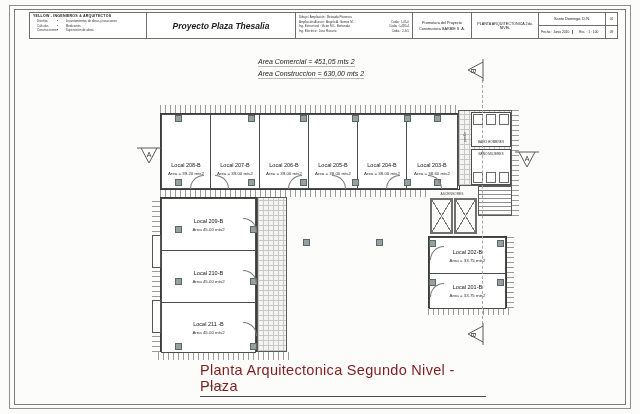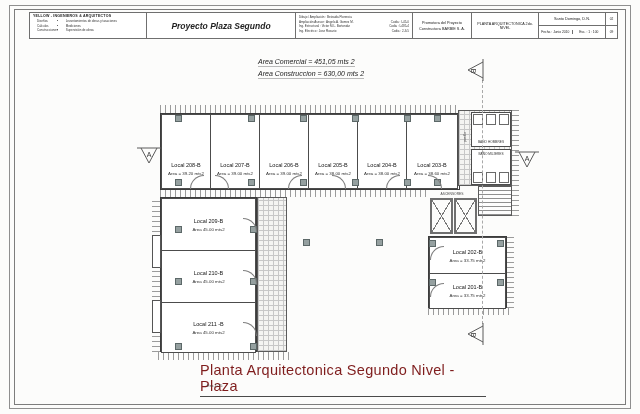--- a/index.html
+++ b/index.html
@@ -92,21 +92,21 @@
           <li>Construcciones</li>
         </ul>
         <ul class="tb-list">
           <li>Levantamientos de obras y tasaciones</li>
           <li>Mediciones</li>
           <li>Supervisión de obras</li>
         </ul>
       </div>
     </section>
     <section class="tb-box tb-project">
-      <span>Proyecto Plaza Segundo</span>
+      <span>Proyecto Plaza Thesalia</span>
     </section>
     <section class="tb-box tb-credits">
       <div class="cr">
           <span>Dibujo / Ampliación : Betzaida Florencia</span>
           <span></span>
         </div>
       <div class="cr">
           <span>Ampliación Asesor : Angela A. Gomez M.</span>
           <span>Codia : I-45-0</span>
         </div>

